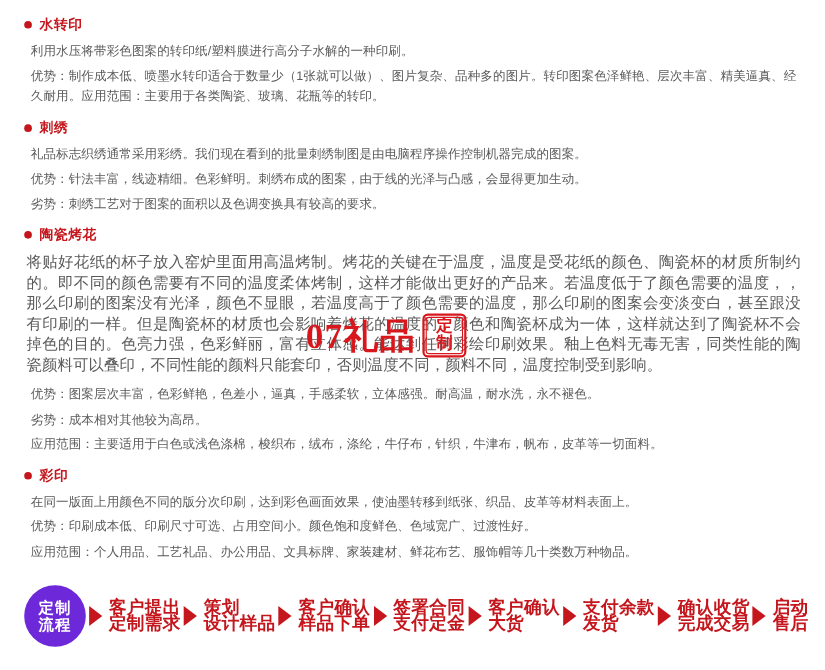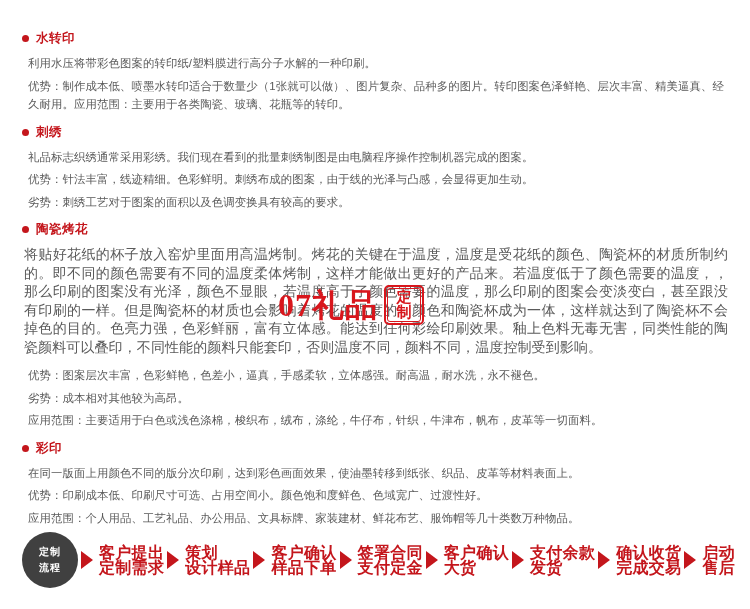--- a/index.html
+++ b/index.html
@@ -10,21 +10,21 @@
     background: #ffffff;
     font-family: "Liberation Sans", sans-serif;
     color: #555;
     position: relative;
     overflow: hidden;
   }
   .page {
     position: relative;
     width: 750px;
     height: 609px;
-    padding: 30px 22px 0 22px;
+    padding: 14px 22px 0 22px;
   }
   .section { margin-bottom: 10px; }
   .sec-head {
     display: flex;
     align-items: center;
     gap: 7px;
     margin-bottom: 7px;
   }
   .bullet {
     width: 7px;
@@ -116,27 +116,27 @@
     bottom: 18px;
     width: 706px;
     height: 62px;
     display: flex;
     align-items: center;
   }
   .flow-badge {
     width: 56px;
     height: 56px;
     border-radius: 50%;
-    background: #404040;
+    background: #6d28d9;
     color: #fff;
     display: flex;
     flex-direction: column;
     align-items: center;
     justify-content: center;
-    font-size: 10px;
+    font-size: 14px;
     font-weight: bold;
     line-height: 16px;
     letter-spacing: 1px;
     flex: 0 0 auto;
   }
   .arrow {
     width: 17px;
     height: 20px;
     flex: 0 0 auto;
     margin: 0 2px;

